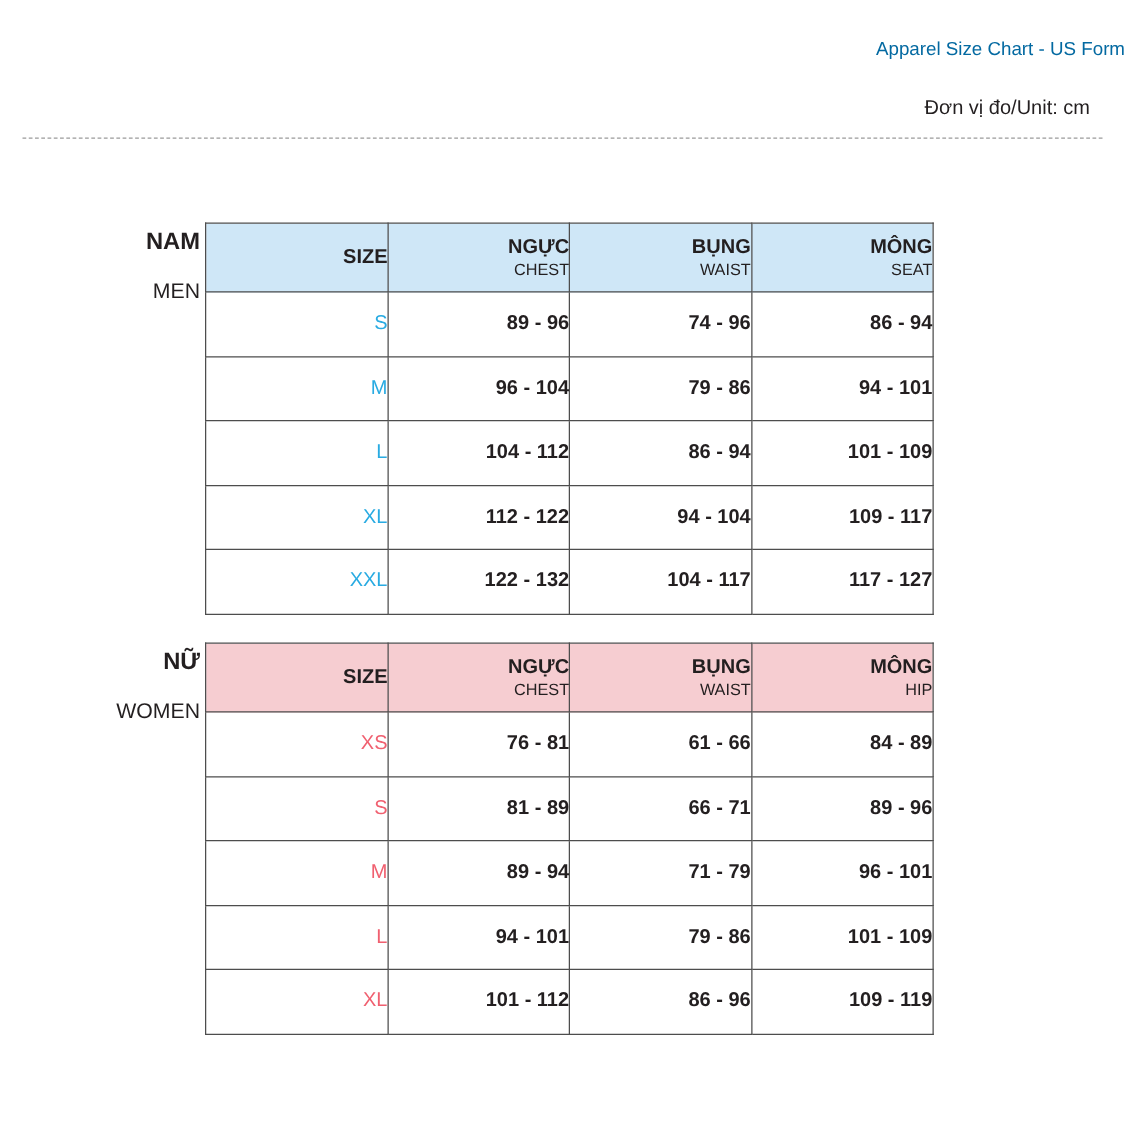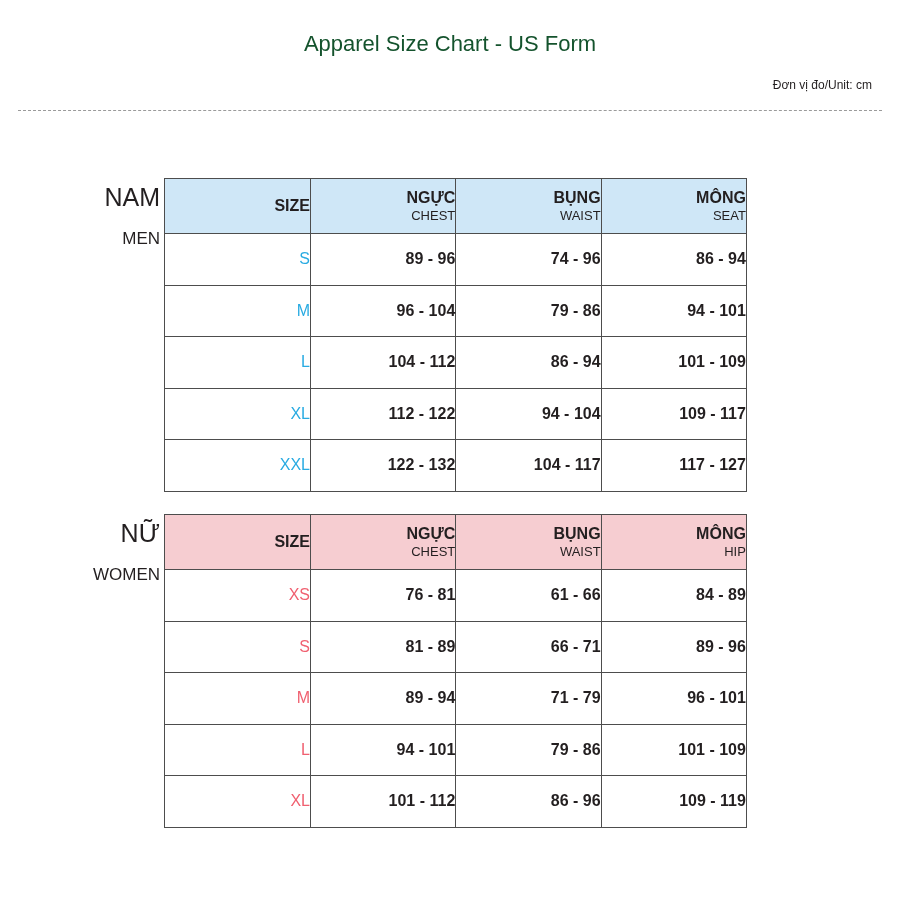--- a/index.html
+++ b/index.html
@@ -38,31 +38,32 @@
     text-align: center;
   }
   .title-main {
     font-size: 21.5px;
     font-weight: bold;
     letter-spacing: 0.2px;
     color: #231f20;
     white-space: nowrap;
   }
   .title-sub {
-    font-size: 22px;
+    font-size: 15px;
     font-weight: normal;
-    color: #14532d;
+    color: #0369a1;
     margin-top: 9px;
     white-space: nowrap;
+    text-align: right;
   }
   .unit-note {
     position: absolute;
     right: 28px;
     top: 78px;
-    font-size: 12px;
+    font-size: 16px;
     color: #231f20;
   }
 
   .divider {
     position: absolute;
     left: 18px;
     right: 18px;
     top: 110px;
     border-top: 1px dashed #9a9a9a;
     height: 0;
@@ -78,22 +79,22 @@
   .section-women{ top: 514px; }
 
   .section-label {
     position: absolute;
     left: 60px;
     width: 100px;
     text-align: right;
     top: 6px;
   }
   .label-vi {
-    font-size: 25px;
-    font-weight: normal;
+    font-size: 19px;
+    font-weight: bold;
     color: #231f20;
     line-height: 1.05;
   }
   .label-en {
     font-size: 17px;
     color: #231f20;
     margin-top: 20px;
     line-height: 1.1;
   }
 

